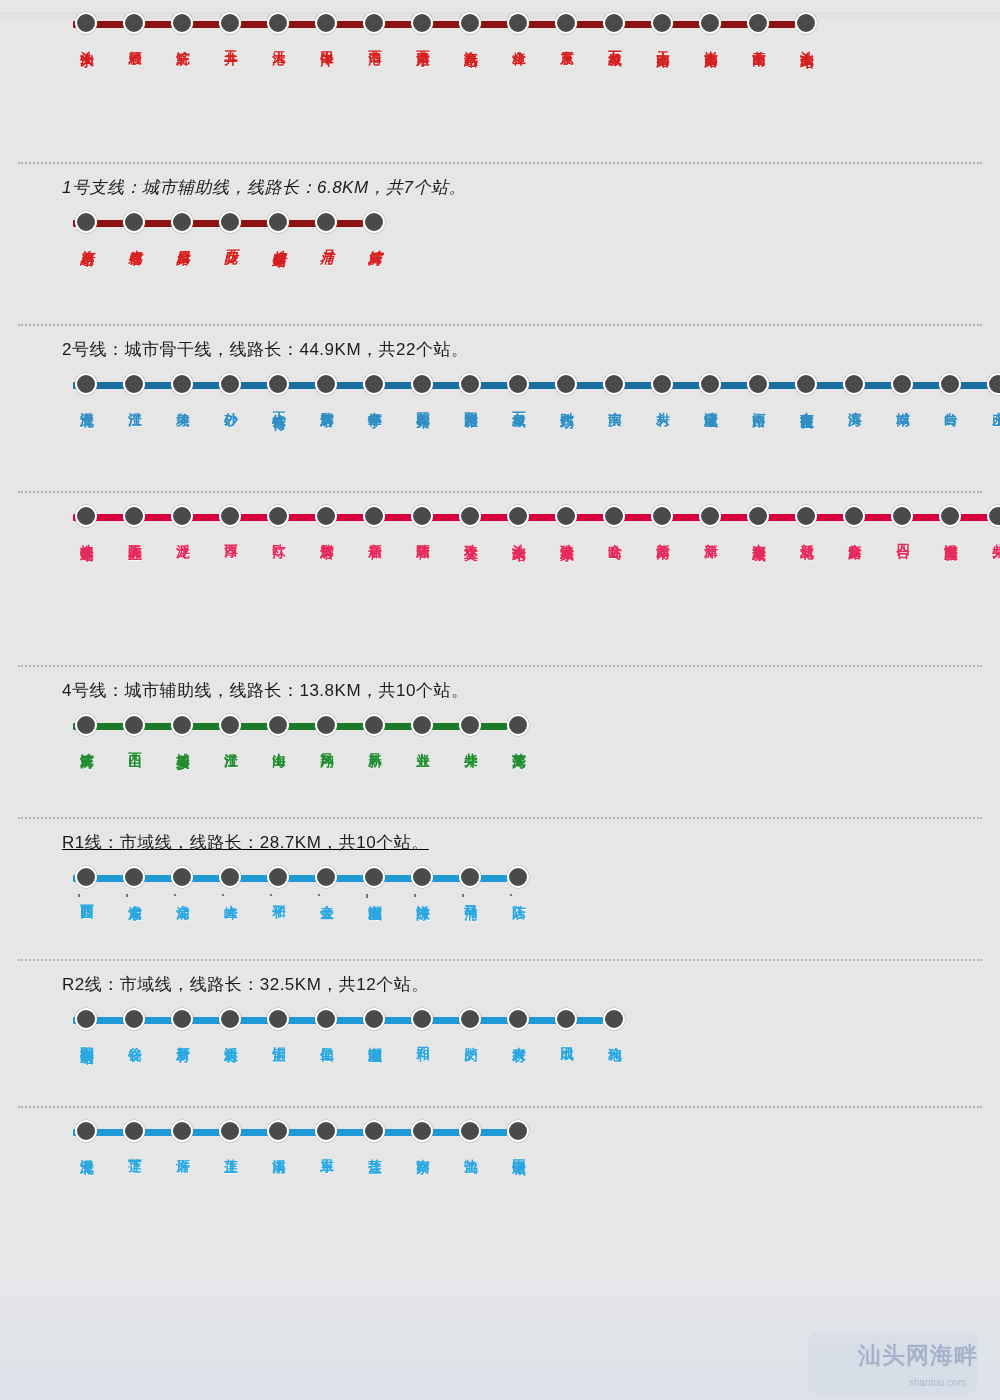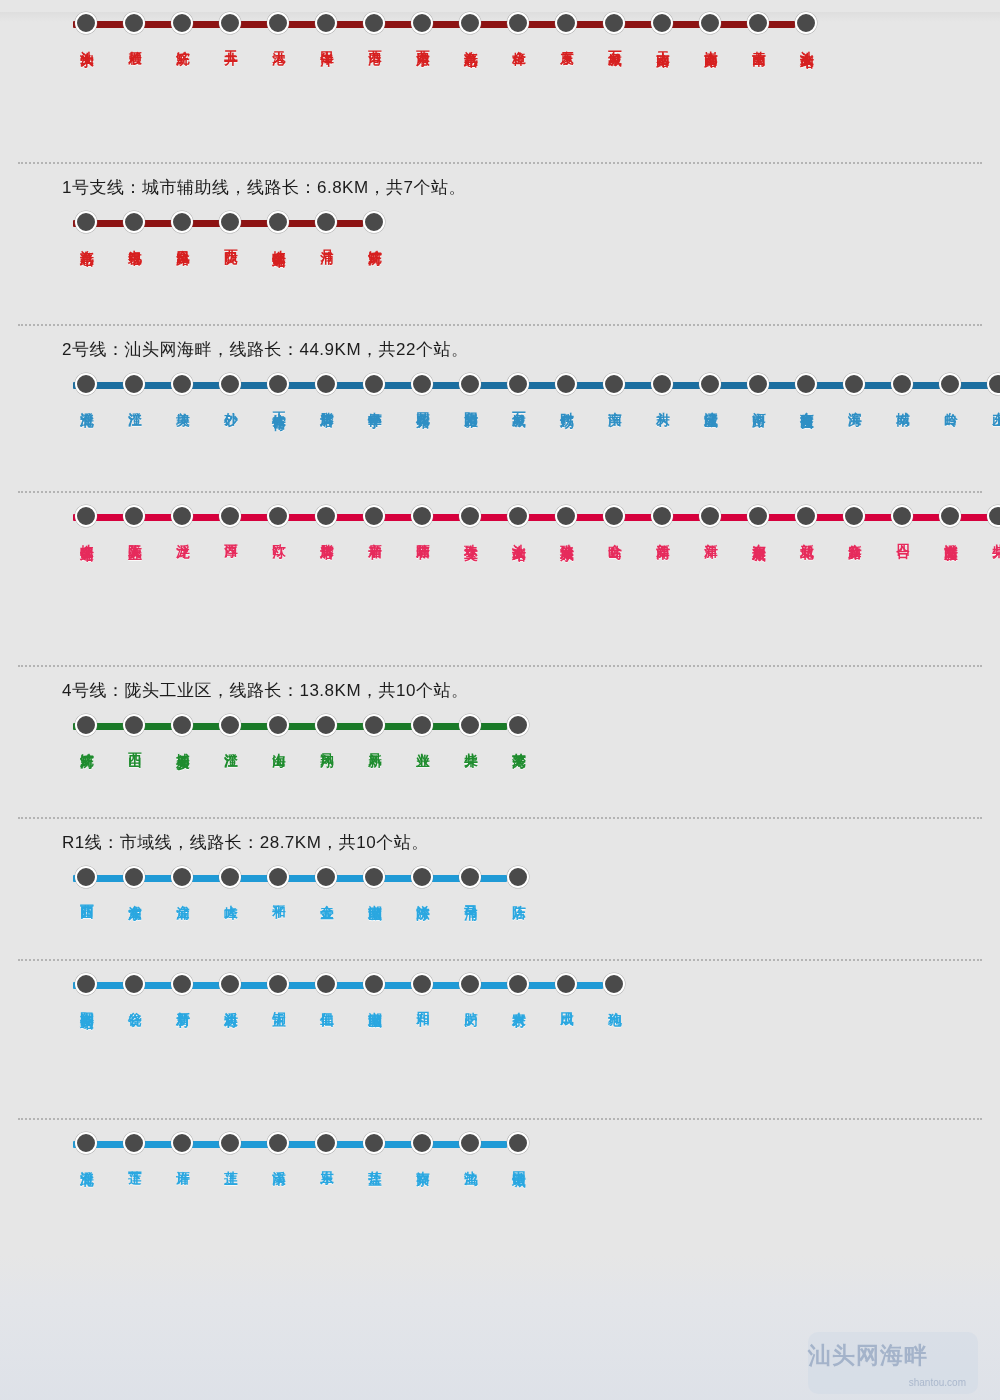--- a/index.html
+++ b/index.html
@@ -136,21 +136,21 @@
   .wm-bubble {
     position: absolute;
     inset: 0;
     background: #c8d4e4;
     border-radius: 10px;
     opacity: 0.7;
   }
   .wm-text {
     position: absolute;
     top: 8px; left: 0; right: 0;
-    text-align: left;
+    text-align: right;
     font-size: 23px;
     font-weight: bold;
     color: #5d7ba6;
     letter-spacing: 1px;
   }
   .wm-sub {
     position: absolute;
     bottom: 6px; right: 12px;
     font-size: 10px;
     color: #6b85ab;
@@ -229,21 +229,21 @@
               <div class="st-label" style="color: rgb(214, 32, 32);">黄山南</div>
             </div>
             <div class="station">
               <div class="dot"></div>
               <div class="st-label" style="color: rgb(214, 32, 32);">汕头火车站</div>
             </div>
           </div>
         </div>
       </div>
       <div class="divider"></div>
-      <div class="line-block" style="min-height: 160px;">
+      <div class="line-block" style="min-height: 160px; font-style: italic;">
         <div class="line-heading">1号支线：城市辅助线，线路长：6.8KM，共7个站。</div>
         <div class="line-strip">
           <div class="rail" style="background: rgb(141, 19, 19); width: 290px;"></div>
           <div class="stations-row">
             <div class="station">
               <div class="dot"></div>
               <div class="st-label" style="color: rgb(214, 32, 32);">汽车总站</div>
             </div>
             <div class="station">
               <div class="dot"></div>
@@ -267,21 +267,21 @@
             </div>
             <div class="station">
               <div class="dot"></div>
               <div class="st-label" style="color: rgb(214, 32, 32);">鮀济河</div>
             </div>
           </div>
         </div>
       </div>
       <div class="divider"></div>
       <div class="line-block" style="min-height: 165px;">
-        <div class="line-heading">2号线：汕头网海畔，线路长：44.9KM，共22个站。</div>
+        <div class="line-heading">2号线：城市骨干线，线路长：44.9KM，共22个站。</div>
         <div class="line-strip">
           <div class="rail" style="background: rgb(27, 110, 160); width: 1010px;"></div>
           <div class="stations-row">
             <div class="station">
               <div class="dot"></div>
               <div class="st-label" style="color: rgb(47, 143, 196);">澄海北</div>
             </div>
             <div class="station">
               <div class="dot"></div>
               <div class="st-label" style="color: rgb(47, 143, 196);">澄江</div>
@@ -444,21 +444,21 @@
             </div>
             <div class="station">
               <div class="dot"></div>
               <div class="st-label" style="color: rgb(230, 43, 92);">柴井</div>
             </div>
           </div>
         </div>
       </div>
       <div class="divider"></div>
       <div class="line-block" style="min-height: 150px;">
-        <div class="line-heading">4号线：陇头工业区，线路长：13.8KM，共10个站。</div>
+        <div class="line-heading">4号线：城市辅助线，线路长：13.8KM，共10个站。</div>
         <div class="line-strip">
           <div class="rail" style="background: rgb(26, 122, 40); width: 434px;"></div>
           <div class="stations-row">
             <div class="station">
               <div class="dot"></div>
               <div class="st-label" style="color: rgb(31, 140, 46);">鮀济河</div>
             </div>
             <div class="station">
               <div class="dot"></div>
               <div class="st-label" style="color: rgb(31, 140, 46);">西山</div>
@@ -492,21 +492,21 @@
               <div class="st-label" style="color: rgb(31, 140, 46);">柴井</div>
             </div>
             <div class="station">
               <div class="dot"></div>
               <div class="st-label" style="color: rgb(31, 140, 46);">莱芜湾</div>
             </div>
           </div>
         </div>
       </div>
       <div class="divider"></div>
-      <div class="line-block" style="min-height: 140px;">
+      <div class="line-block" style="min-height: 140px; text-decoration: underline;">
         <div class="line-heading">R1线：市域线，线路长：28.7KM，共10个站。</div>
         <div class="line-strip">
           <div class="rail" style="background: rgb(31, 154, 214); width: 434px;"></div>
           <div class="stations-row">
             <div class="station">
               <div class="dot"></div>
               <div class="st-label" style="color: rgb(42, 167, 224);">西丽园</div>
             </div>
             <div class="station">
               <div class="dot"></div>
@@ -542,20 +542,21 @@
             </div>
             <div class="station">
               <div class="dot"></div>
               <div class="st-label" style="color: rgb(42, 167, 224);">陈店</div>
             </div>
           </div>
         </div>
       </div>
       <div class="divider"></div>
       <div class="line-block" style="min-height: 145px;">
+        <div class="line-heading">R2线：市域线，线路长：32.5KM，共12个站。</div>
         <div class="line-strip">
           <div class="rail" style="background: rgb(31, 154, 214); width: 530px;"></div>
           <div class="stations-row">
             <div class="station">
               <div class="dot"></div>
               <div class="st-label" style="color: rgb(42, 167, 224);">潮阳高铁站</div>
             </div>
             <div class="station">
               <div class="dot"></div>
               <div class="st-label" style="color: rgb(42, 167, 224);">谷饶</div>

